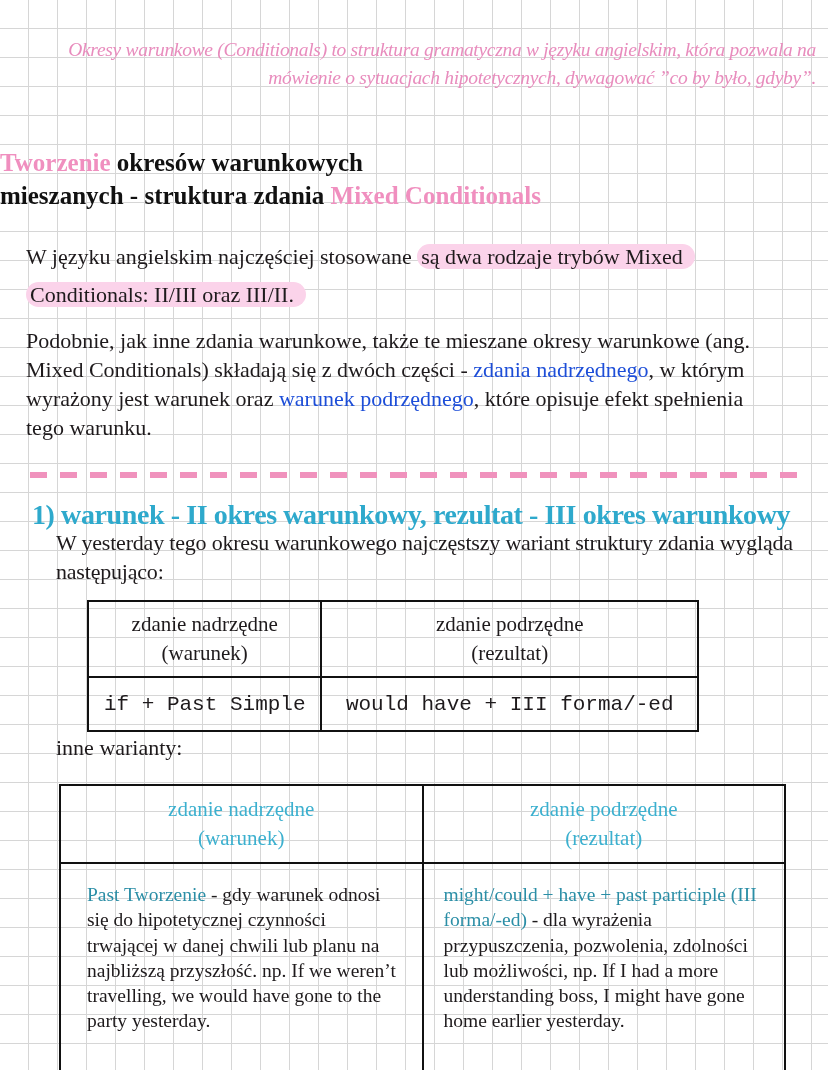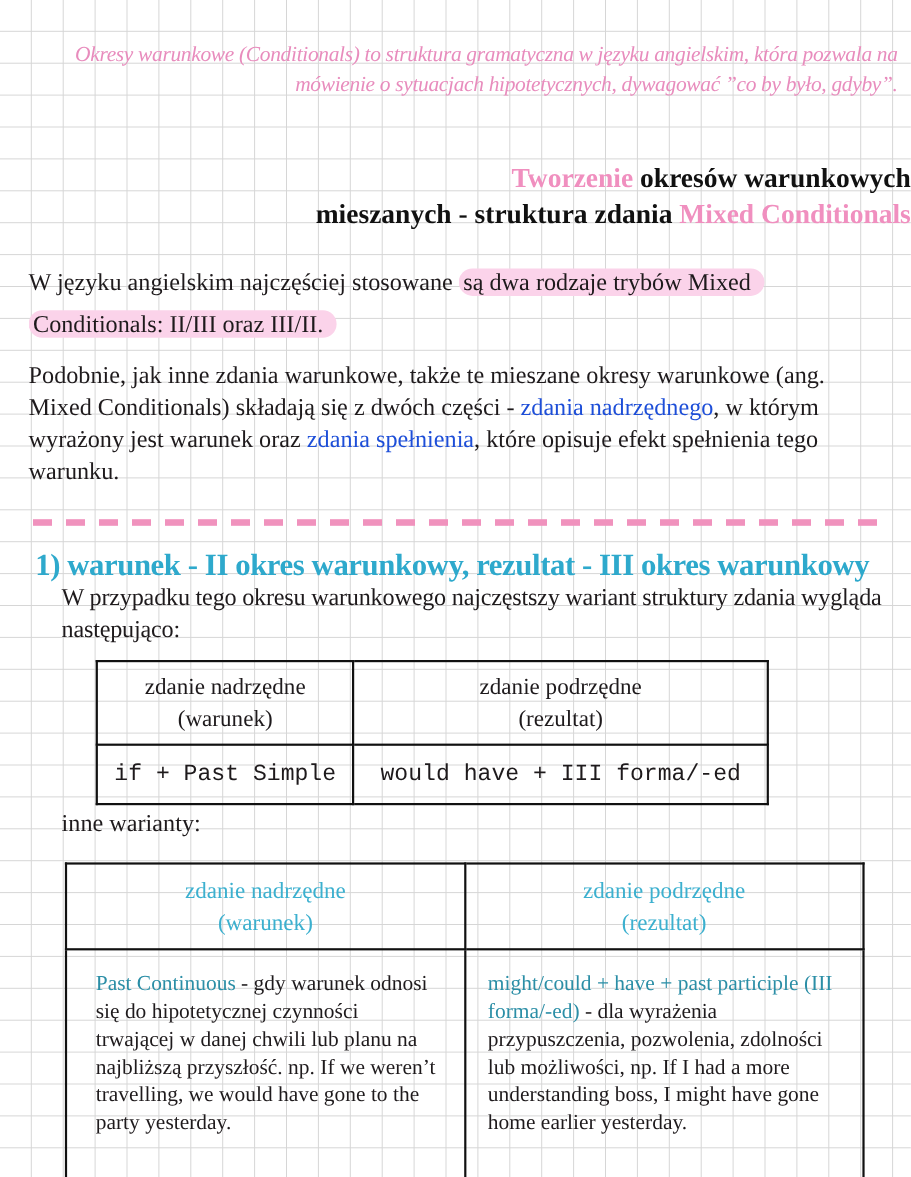--- a/index.html
+++ b/index.html
@@ -15,21 +15,21 @@
     color: #1e1a1c;
   }
   .abs { position: absolute; }
   .intro {
     left: 26px; top: 36px; width: 790px;
     font-style: italic; color: #e88cbd; font-size: 19.5px; line-height: 28px;
     letter-spacing: -0.3px;
     text-align: right;
   }
   .title {
-    left: 0; top: 146px; width: 828px; text-align: right;
+    left: 0; top: 146px; width: 828px; text-align: left;
     font-weight: bold; font-size: 25px; line-height: 33px; color: #111;
   }
   .title .pink { color: #f08fbf; }
   .p1 {
     left: 26px; top: 238px; width: 780px;
     font-size: 22px; line-height: 38px;
   }
   .hl {
     background: #fbd3ea; border-radius: 14px; padding: 0 12px 0 4px;
     box-decoration-break: clone; -webkit-box-decoration-break: clone;
@@ -76,26 +76,26 @@
 
 <div class="abs intro">Okresy warunkowe (Conditionals) to struktura gramatyczna w języku angielskim, która pozwala na mówienie o sytuacjach hipotetycznych, dywagować ”co by było, gdyby”.</div>
 
 <div class="abs title">
   <div><span class="pink">Tworzenie</span><span> okresów warunkowych</span></div>
   <div><span>mieszanych - struktura zdania </span><span class="pink">Mixed Conditionals</span></div>
 </div>
 
 <div class="abs p1"><span>W języku angielskim najczęściej stosowane </span><span class="hl">są dwa rodzaje trybów Mixed Conditionals: II/III oraz III/II.</span></div>
 
-<div class="abs p2"><span>Podobnie, jak inne zdania warunkowe, także te mieszane okresy warunkowe (ang. Mixed Conditionals) składają się z dwóch części - </span><span class="pinktxt">zdania nadrzędnego</span><span>, w którym wyrażony jest warunek oraz </span><span class="pinktxt">zdania spełnienia</span><span>, które opisuje efekt spełnienia tego warunku.</span></div>
+<div class="abs p2"><span>Podobnie, jak inne zdania warunkowe, także te mieszane okresy warunkowe (ang. Mixed Conditionals) składają się z dwóch części - </span><span class="pinktxt">zdania nadrzędnego</span><span>, w którym wyrażony jest warunek oraz </span><span class="pinktxt">warunek podrzędnego</span><span>, które opisuje efekt spełnienia tego warunku.</span></div>
 
 <div class="abs dash"></div>
 
 <div class="abs h2">1) warunek - II okres warunkowy, rezultat - III okres warunkowy</div>
-<div class="abs p3">W przypadku tego okresu warunkowego najczęstszy wariant struktury zdania wygląda następująco:</div>
+<div class="abs p3">W yesterday tego okresu warunkowego najczęstszy wariant struktury zdania wygląda następująco:</div>
 
 <table class="t1">
   <tbody>
       <tr class="hdr">
     <td>
           <div>zdanie nadrzędne</div>
           <div>(warunek)</div>
         </td>
     <td>
           <div>zdanie podrzędne</div>
@@ -117,17 +117,17 @@
     <td style="width:50%">
           <div>zdanie nadrzędne</div>
           <div>(warunek)</div>
         </td>
     <td>
           <div>zdanie podrzędne</div>
           <div>(rezultat)</div>
         </td>
   </tr>
   <tr class="body">
-    <td><span class="teal">Past Continuous</span><span> - gdy warunek odnosi się do hipotetycznej czynności trwającej w danej chwili lub planu na najbliższą przyszłość. np. If we weren’t travelling, we would have gone to the party yesterday.</span></td>
+    <td><span class="teal">Past Tworzenie</span><span> - gdy warunek odnosi się do hipotetycznej czynności trwającej w danej chwili lub planu na najbliższą przyszłość. np. If we weren’t travelling, we would have gone to the party yesterday.</span></td>
     <td class="right"><span class="teal">might/could + have + past participle (III forma/-ed)</span><span> - dla wyrażenia przypuszczenia, pozwolenia, zdolności lub możliwości, np. If I had a more understanding boss, I might have gone home earlier yesterday.</span></td>
   </tr>
 </tbody>
   </table>
 
 </body></html>

